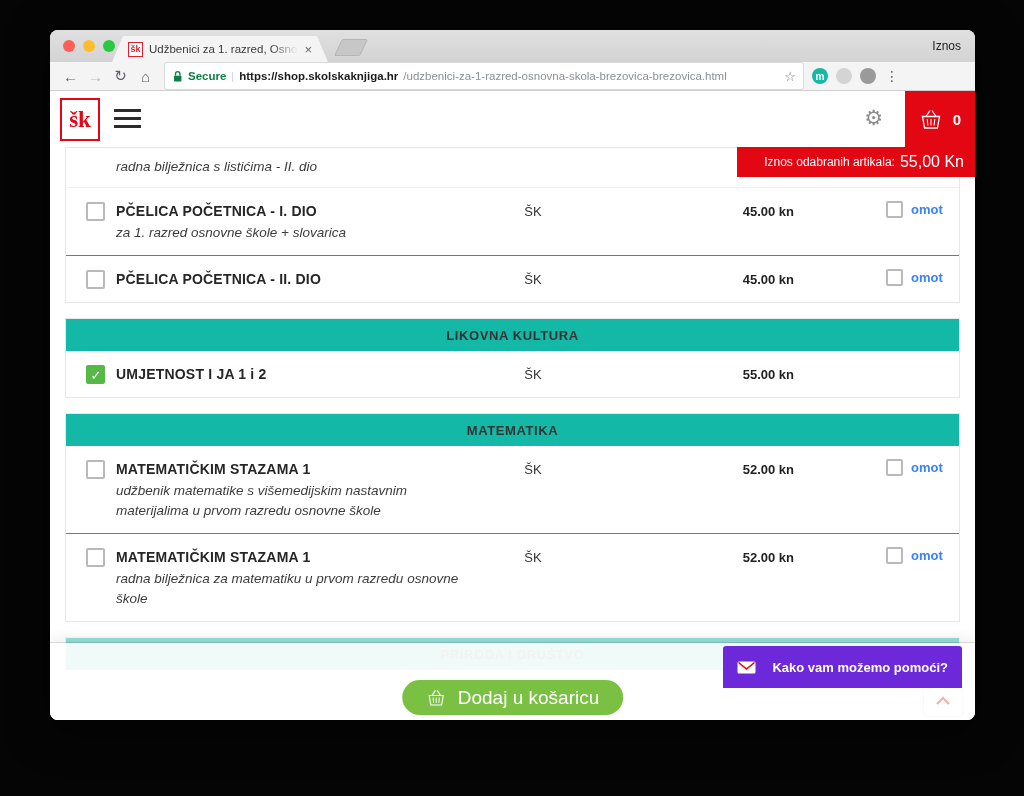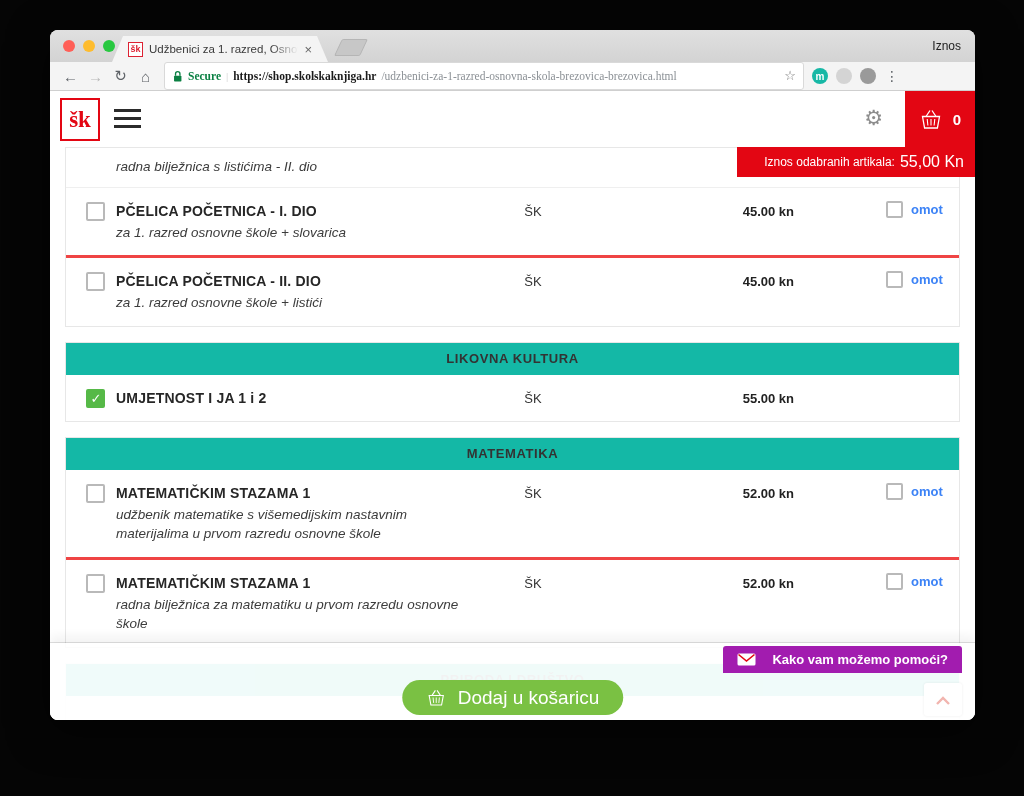--- a/index.html
+++ b/index.html
@@ -27,21 +27,21 @@
   .tab-close { font-size:13px; color:#666; line-height:1; }
   .newtab-btn { position:absolute; left:288px; top:9px; width:26px; height:17px; background:#c7c7c7;
                 border:1px solid #b5b5b5; border-radius:2px; transform:skewX(-25deg); }
   .profile-name { position:absolute; right:14px; top:9px; font-size:12px; color:#222; }
 
   .toolbar { position:relative; height:29px; background:#f4f4f4; border-bottom:1px solid #cfcfcf;
              display:flex; align-items:center; padding:0 8px; }
   .nav-ico { font-size:15px; color:#5f6368; width:25px; text-align:center; flex:none; }
   .nav-ico.dim { color:#b8b8b8; }
   .addressbar { flex:none; width:640px; height:21px; margin-left:6px; background:#fff; border:1px solid #d9d9d9;
-                border-radius:3px; display:flex; align-items:center; padding:13px 7px; gap:5px; overflow:hidden;font-family:Liberation Serif, serif; }
+                border-radius:3px; display:flex; align-items:center; padding:13px 7px; gap:5px; overflow:hidden; }
   .secure-label { color:#0b8043; font-size:11.5px; font-weight:bold; }
   .addr-sep { color:#d0d0d0; font-size:11px; }
   .url-host { font-size:11.5px; color:#1b1b1b; font-weight:bold; white-space:nowrap; }
   .url-path { font-size:11.5px; color:#8b9095; white-space:nowrap; overflow:hidden; }
   .star-ico { margin-left:auto; font-size:13px; color:#777; }
   .ext-circle { width:16px; height:16px; border-radius:50%; flex:none; display:flex; align-items:center;
                 justify-content:center; font-size:10px; color:#fff; font-weight:bold; margin-left:8px; }
   .ext-m { background:#17b8a6; }
   .ext-light { background:#d4d4d4; }
   .ext-dark { background:#9a9a9a; }
@@ -69,21 +69,21 @@
 
   
   .content { position:absolute; top:117px; bottom:0; left:0; right:0; overflow:hidden; background:#fff;
              padding:0 15px; }
   .card { background:#fff; border:1px solid #e7e7e7; margin-bottom:15px; }
   .card-header { height:32px; background:#14b8a6; display:flex; align-items:center; justify-content:center;
                  font-size:13px; font-weight:bold; color:#333; letter-spacing:.6px; }
   .partial-row { padding:5px 0 10px 50px; border-bottom:1px solid #efefef; }
   .row { display:grid; grid-template-columns:30px 357px 120px 293px 1fr; padding:13px 0 13px 20px;
          align-items:start; }
-  .row + .row { border-top:3px solid #ef4444; }
+  .row + .row { border-top:1px solid #ef4444; }
   .cbx { width:19px; height:19px; border:2px solid #b9b9b9; border-radius:2px; background:#fff; margin-top:1px; }
   .cbx.checked { border-color:#56b947; background:#56b947; position:relative; }
   .cbx.checked::after { content:"✓"; color:#fff; font-size:13px; font-weight:bold; position:absolute;
                         left:2.5px; top:0.5px; }
   .title { font-size:14px; font-weight:bold; color:#262626; letter-spacing:.2px; padding-top:2px; }
   .desc { font-size:13.5px; font-style:italic; color:#3c3c3c; margin-top:4px; line-height:1.45; }
   .pub { font-size:13px; color:#333; text-align:center; padding-top:3px; }
   .price { font-size:13px; font-weight:bold; color:#222; text-align:right; padding-right:92px; padding-top:3px; }
   .omot-cell { display:flex; align-items:center; gap:8px; }
   .omot-cbx { width:17px; height:17px; border:2px solid #b9b9b9; border-radius:2px; background:#fff; }
@@ -95,21 +95,21 @@
                  background:rgba(255,255,255,.86); z-index:40;
                  box-shadow:0 -1px 0 rgba(0,0,0,.12), 0 -7px 10px rgba(0,0,0,.05); }
   .add-btn { position:absolute; left:50%; transform:translateX(-50%); bottom:5px; height:35px;
              background:#7ac143; border:none; border-radius:18px; color:#fff; font-size:19px;
              display:flex; align-items:center; gap:12px; padding:0 24px;
              font-family:"Liberation Sans","DejaVu Sans",sans-serif;margin-top:24px; }
   .scrolltop { position:absolute; right:13px; bottom:4px; width:38px; height:33px; background:#fff;
                border-radius:3px; display:flex; align-items:center; justify-content:center; z-index:41;
                box-shadow:0 0 3px rgba(0,0,0,.07); }
 
-  .chat-btn { position:absolute; right:13px; top:616px; height:27px; background:#a21caf; z-index:45;
+  .chat-btn { position:absolute; right:13px; top:616px; height:42px; background:#6d28d9; z-index:45;
               border-radius:3px 3px 0 0; display:flex; align-items:center; padding:0 14px; gap:16px; }
   .chat-btn .lbl { color:#fff; font-size:13px; font-weight:bold; white-space:nowrap; }
 </style>
 </head>
 <body>
 
 <div class="window">
 
   <div class="titlebar">
     <div class="traffic">
@@ -187,21 +187,20 @@
         <div class="price">45.00 kn</div>
         <div class="omot-cell">
           <div class="omot-cbx"></div>
           <span class="omot-lbl">omot</span>
         </div>
       </div>
       <div class="row">
         <div class="cbx"></div>
         <div>
           <div class="title">PČELICA POČETNICA - II. DIO</div>
-          <div class="desc">za 1. razred osnovne škole + listići</div>
         </div>
         <div class="pub">ŠK</div>
         <div class="price">45.00 kn</div>
         <div class="omot-cell">
           <div class="omot-cbx"></div>
           <span class="omot-lbl">omot</span>
         </div>
       </div>
     </div>
 

